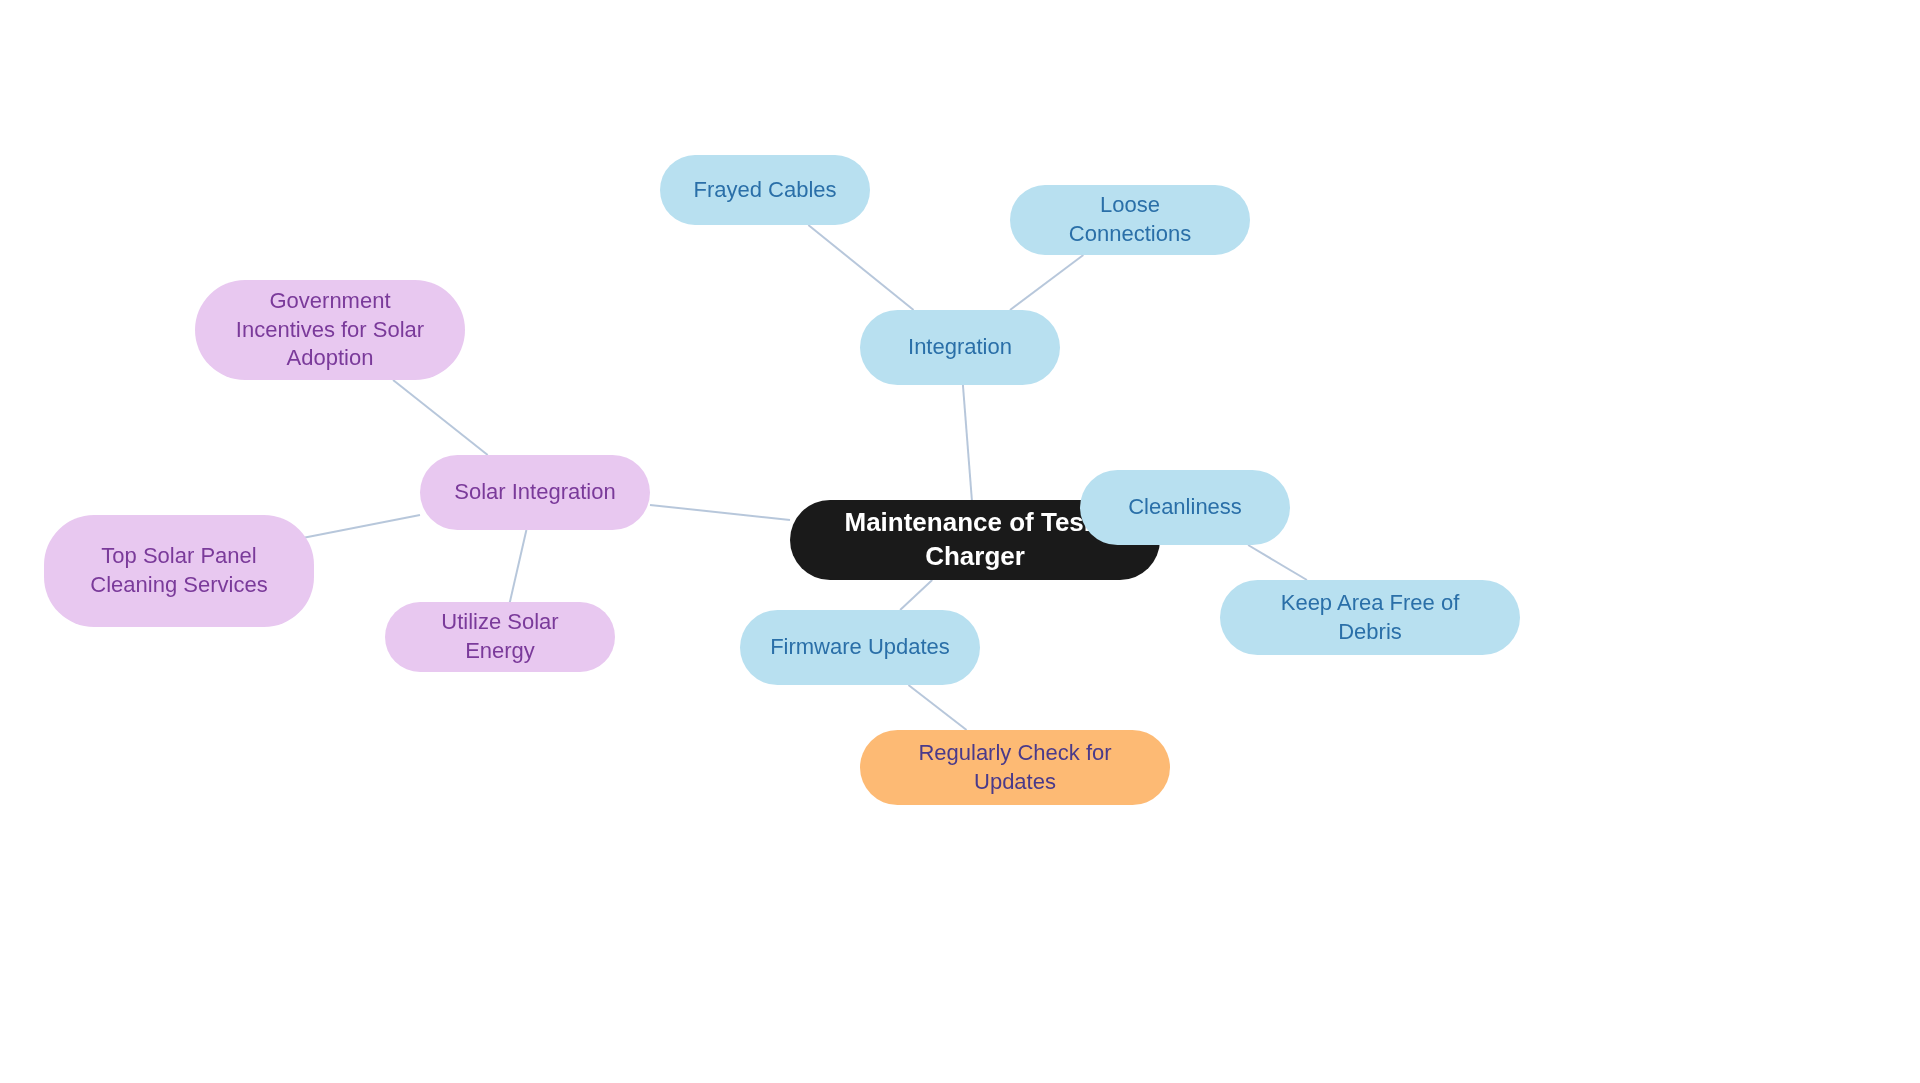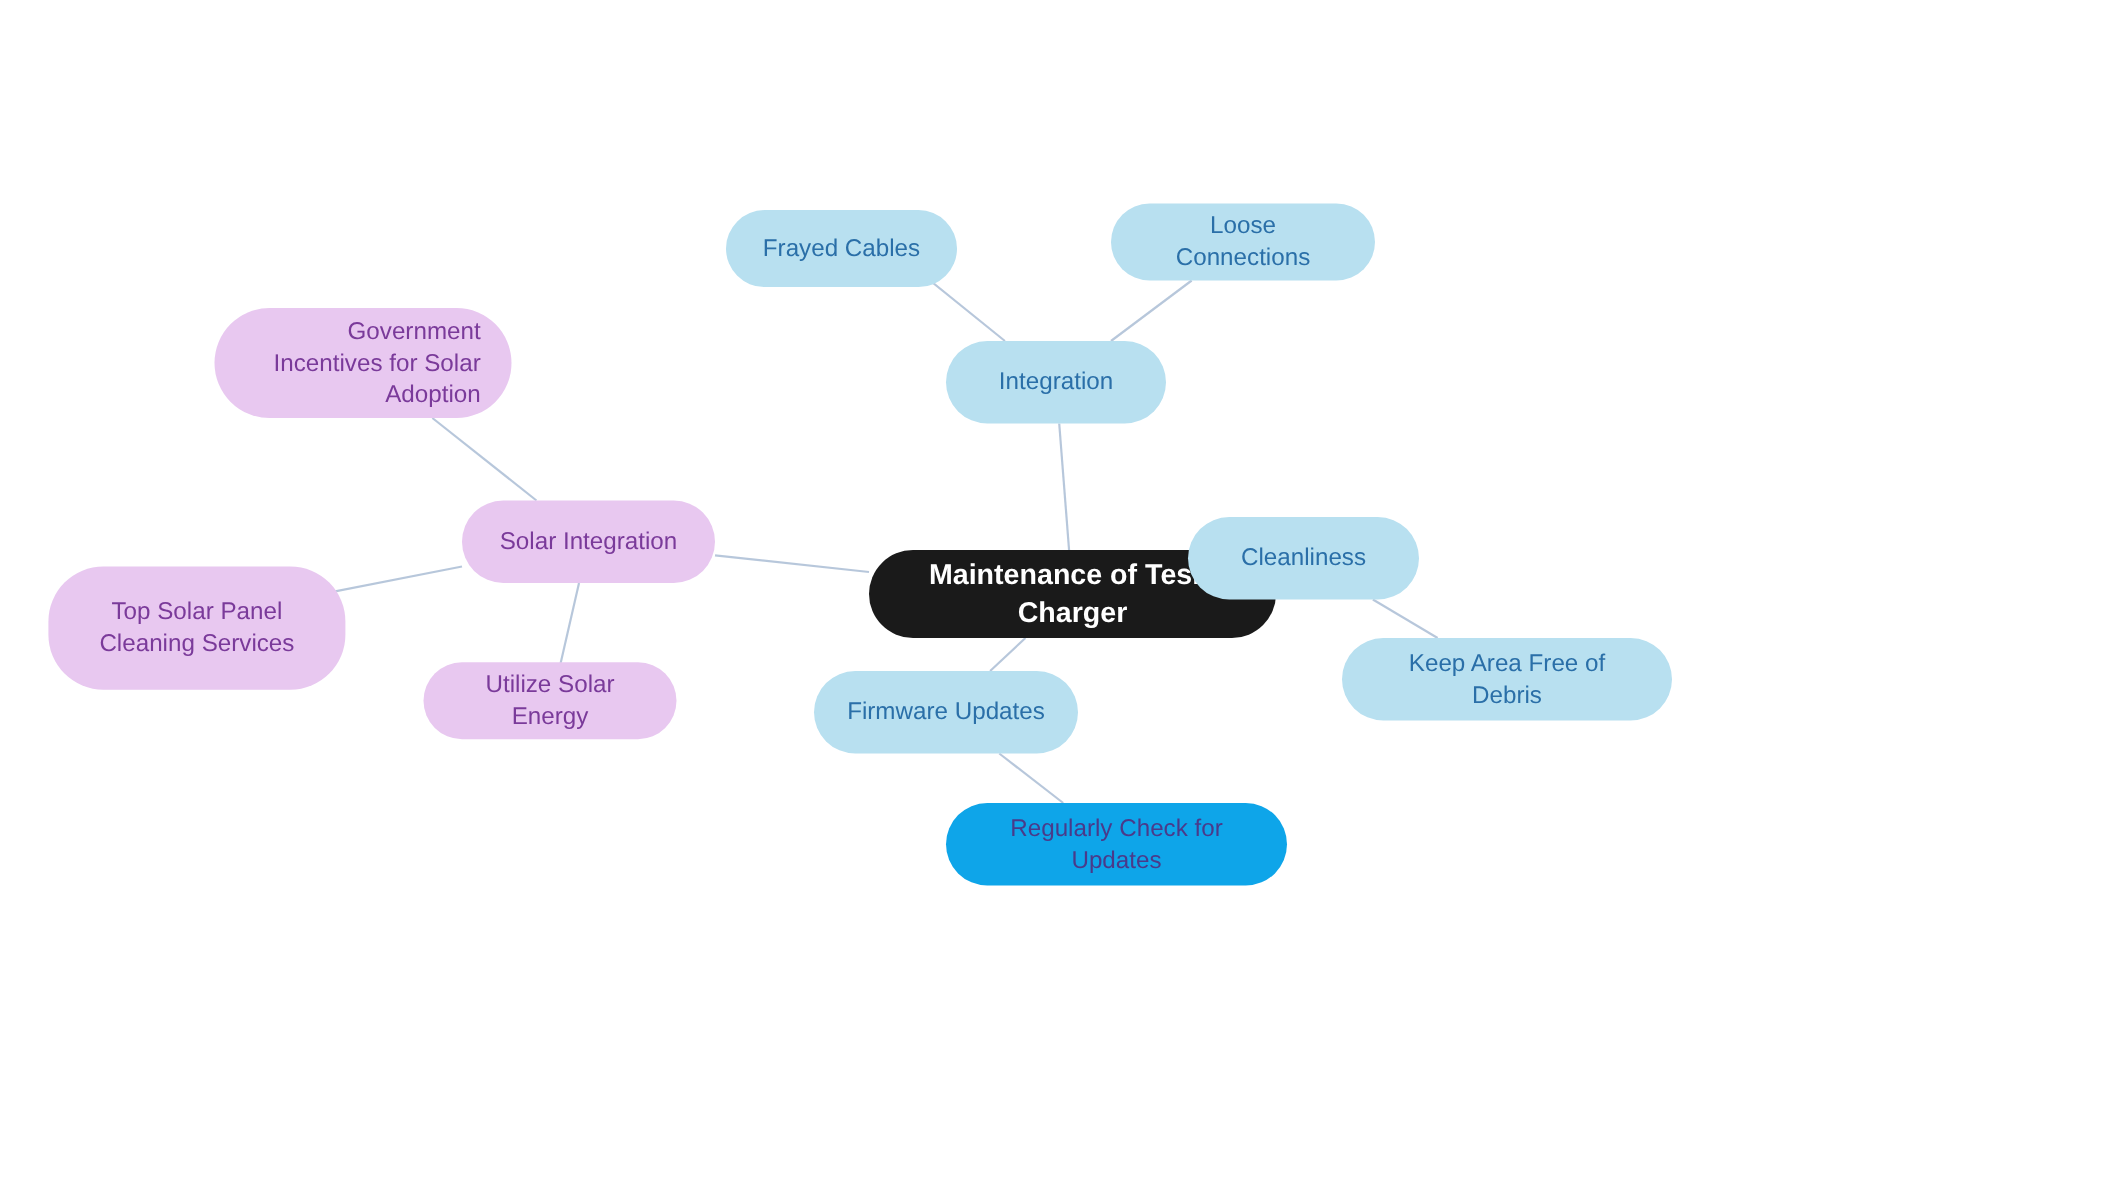--- a/index.html
+++ b/index.html
@@ -44,21 +44,21 @@
       background: #b8e0f0;
       color: #2a6fa8;
       border: none;
     }
     .node-purple {
       background: #e8c8f0;
       color: #7a3a9a;
       border: none;
     }
     .node-lavender {
-      background: #0ea5e9;
+      background: #fdba74;
       color: #4a3a8a;
       border: none;
     }
   </style>
 </head>
 <body>
 
 <svg id="connections">
     <line x1="971.8831168831168" y1="500" x2="962.922077922078" y2="385" stroke="#9ab0cc" stroke-width="2" opacity="0.7"></line>
     <line x1="913.5714285714286" y1="310" x2="808.3333333333334" y2="225" stroke="#9ab0cc" stroke-width="2" opacity="0.7"></line>
@@ -73,42 +73,42 @@
     <line x1="526.3934426229508" y1="530" x2="508.0327868852459" y2="610" stroke="#9ab0cc" stroke-width="2" opacity="0.7"></line>
   </svg>
 
 <div class="node node-center" style="position: absolute; left: 790px; top: 500px; width: 370px; height: 80px;" id="node-center">
   <span>Maintenance of Tesla Charger</span>
 </div>
 
 <div class="node node-blue" id="node-inspection" style="left: 860px; top: 310px; width: 200px; height: 75px;">
     <span>Integration</span>
   </div>
-<div class="node node-blue" id="node-frayed-cables" style="left: 660px; top: 155px; width: 210px; height: 70px; margin-top: 36px;">
+<div class="node node-blue" id="node-frayed-cables" style="left: 660px; top: 155px; width: 210px; height: 70px;">
     <span>Frayed Cables</span>
   </div>
 <div class="node node-blue" id="node-loose-connections" style="left: 1010px; top: 185px; width: 240px; height: 70px; align-items: center;">
     <span>Loose Connections</span>
   </div>
 <div class="node node-blue" id="node-cleanliness" style="left: 1080px; top: 470px; width: 210px; height: 75px; align-items: center;">
     <span>Cleanliness</span>
   </div>
 <div class="node node-blue" id="node-keep-area-free" style="left: 1220px; top: 580px; width: 300px; height: 75px;">
     <span>Keep Area Free of Debris</span>
   </div>
 <div class="node node-blue" id="node-firmware-updates" style="left: 740px; top: 610px; width: 240px; height: 75px;">
     <span>Firmware Updates</span>
   </div>
 <div class="node node-lavender" id="node-regularly-check" style="left: 860px; top: 730px; width: 310px; height: 75px;">
     <span>Regularly Check for Updates</span>
   </div>
 <div class="node node-purple" id="node-solar-integration" style="left: 420px; top: 455px; width: 230px; height: 75px; text-align: right;">
     <span>Solar Integration</span>
   </div>
-<div class="node node-purple" id="node-government-incentives" style="left: 195px; top: 280px; width: 270px; height: 100px; text-align: right;">
+<div class="node node-purple" id="node-government-incentives" style="left: 195px; top: 280px; width: 270px; height: 100px;">
     <span>Government Incentives for Solar Adoption</span>
   </div>
 <div class="node node-purple" id="node-top-solar-panel" style="left: 44px; top: 515px; width: 270px; height: 112px;">
     <span>Top Solar Panel Cleaning Services</span>
   </div>
 <div class="node node-purple" id="node-utilize-solar" style="left: 385px; top: 602px; width: 230px; height: 70px;">
     <span>Utilize Solar Energy</span>
   </div>
 
 </body></html>

